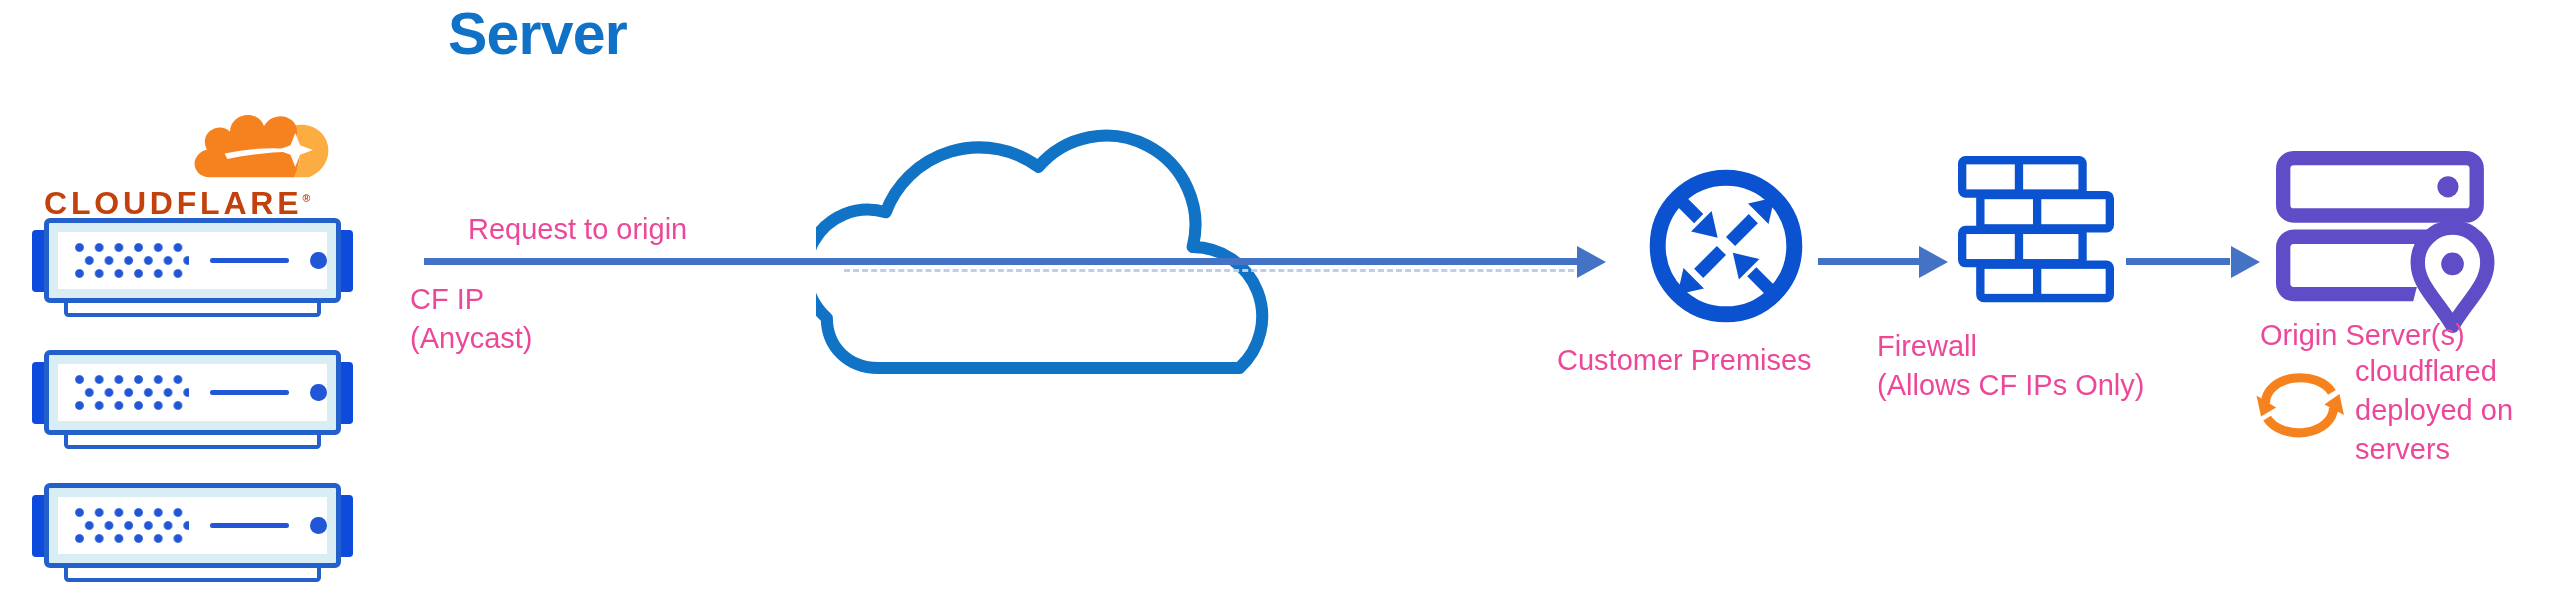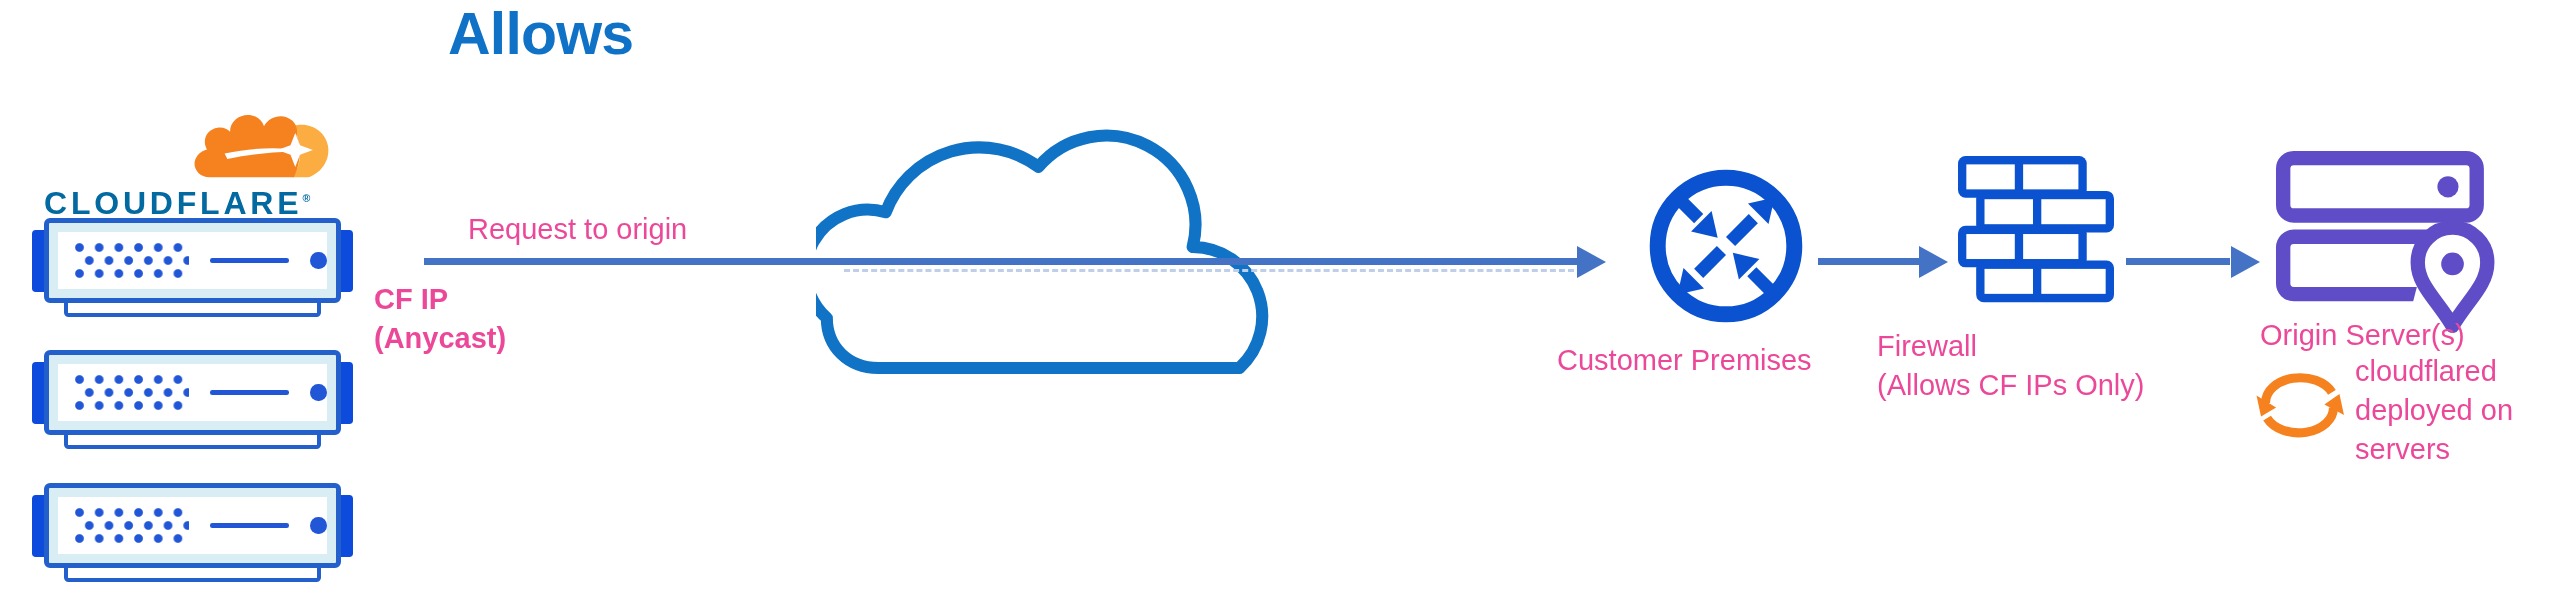--- a/index.html
+++ b/index.html
@@ -20,21 +20,21 @@
     color:#ec4899;
     font-size:29px;line-height:39px;
     white-space:nowrap;
   }
   .lbl span{display:block;}
   .center{}
   
   .wordmark{
     left:44px;top:185px;
     font-size:32px;font-weight:800;letter-spacing:3.8px;
-    color:#0369a1;white-space:nowrap;
+    color:#c2410c;white-space:nowrap;
   }
   .wordmark sup{font-size:10.6px;letter-spacing:0;}
   
   .server{left:44px;width:297px;height:106px;}
   .s-body{
     position:absolute;left:0;top:0;width:297px;height:85px;
     background:#D9EDF5;border:5.3px solid #2460CC;border-radius:6px;
     box-sizing:border-box;padding:9px;z-index:2;
   }
   .s-face{width:100%;height:100%;background:#ffffff;display:flex;align-items:center;}
@@ -67,21 +67,21 @@
   .dashline{
     height:0;border-top:3.8px dashed #BFCFEA;z-index:2;
   }
   .z1{z-index:1;}
 </style>
 </head>
 <body>
 
 <div class="diagram">
 
-  <div class="abs title">Allows</div>
+  <div class="abs title">Server</div>
 
   <svg class="abs" style="left:192px;top:110px;" width="144" height="72" viewBox="0 0 208 106">
     <path d="M146 24 C 172 16 194 32 198 52 C 202 72 190 92 170 99 L 146 99 C 162 76 160 48 146 24 Z" fill="#FBAD41"></path>
     <path d="M24 99 C 8 99 0 86 2 76 C 4 66 12 60 20 58 C 12 44 20 28 36 26 C 44 25 50 28 54 32 C 54 12 76 2 92 10 C 98 13 102 18 104 24 C 112 8 134 4 146 16 C 152 22 154 30 152 38 C 160 54 158 78 148 99 Z" fill="#F6821F"></path>
     <path d="M150 34 L157 52 L176 59 L157 66 L150 84 L143 66 L124 59 L143 52 Z" fill="#ffffff"></path>
     <path d="M46 64 C 80 57 110 55 138 57 L 146 61 C 112 62 80 66 50 72 Z" fill="#ffffff"></path>
   </svg>
   <div class="abs wordmark">
     <span style="display:inline">CLOUDFLARE</span><sup>®</sup>
   </div>
@@ -119,21 +119,21 @@
         <div class="s-dots"></div>
         <div class="s-line"></div>
         <div class="s-led"></div>
       </div>
     </div>
   </div>
 
   <div class="abs lbl" style="left:468px;top:210px;">
     <span>Request to origin</span>
   </div>
-  <div class="abs lbl" style="left:374px;top:280px;font-weight:bold;">
+  <div class="abs lbl" style="left:410px;top:280px;">
     <span>CF IP</span>
     <span>(Anycast)</span>
   </div>
 
   <svg class="abs z1" style="left:816px;top:114px;" width="457" height="260" viewBox="0 0 604 344">
     <path d="M 82 336 C 42 336 14 308 14 270 A 82 82 0 0 1 92 130 A 132 132 0 0 1 294 70 A 118 118 0 0 1 498 176 A 92 92 0 0 1 560 336 Z" fill="#ffffff" stroke="#1173C5" stroke-width="16" stroke-linejoin="round"></path>
   </svg>
   <div class="abs lbl" style="left:973px;top:303px;">
     <span>Internet</span>
   </div>

